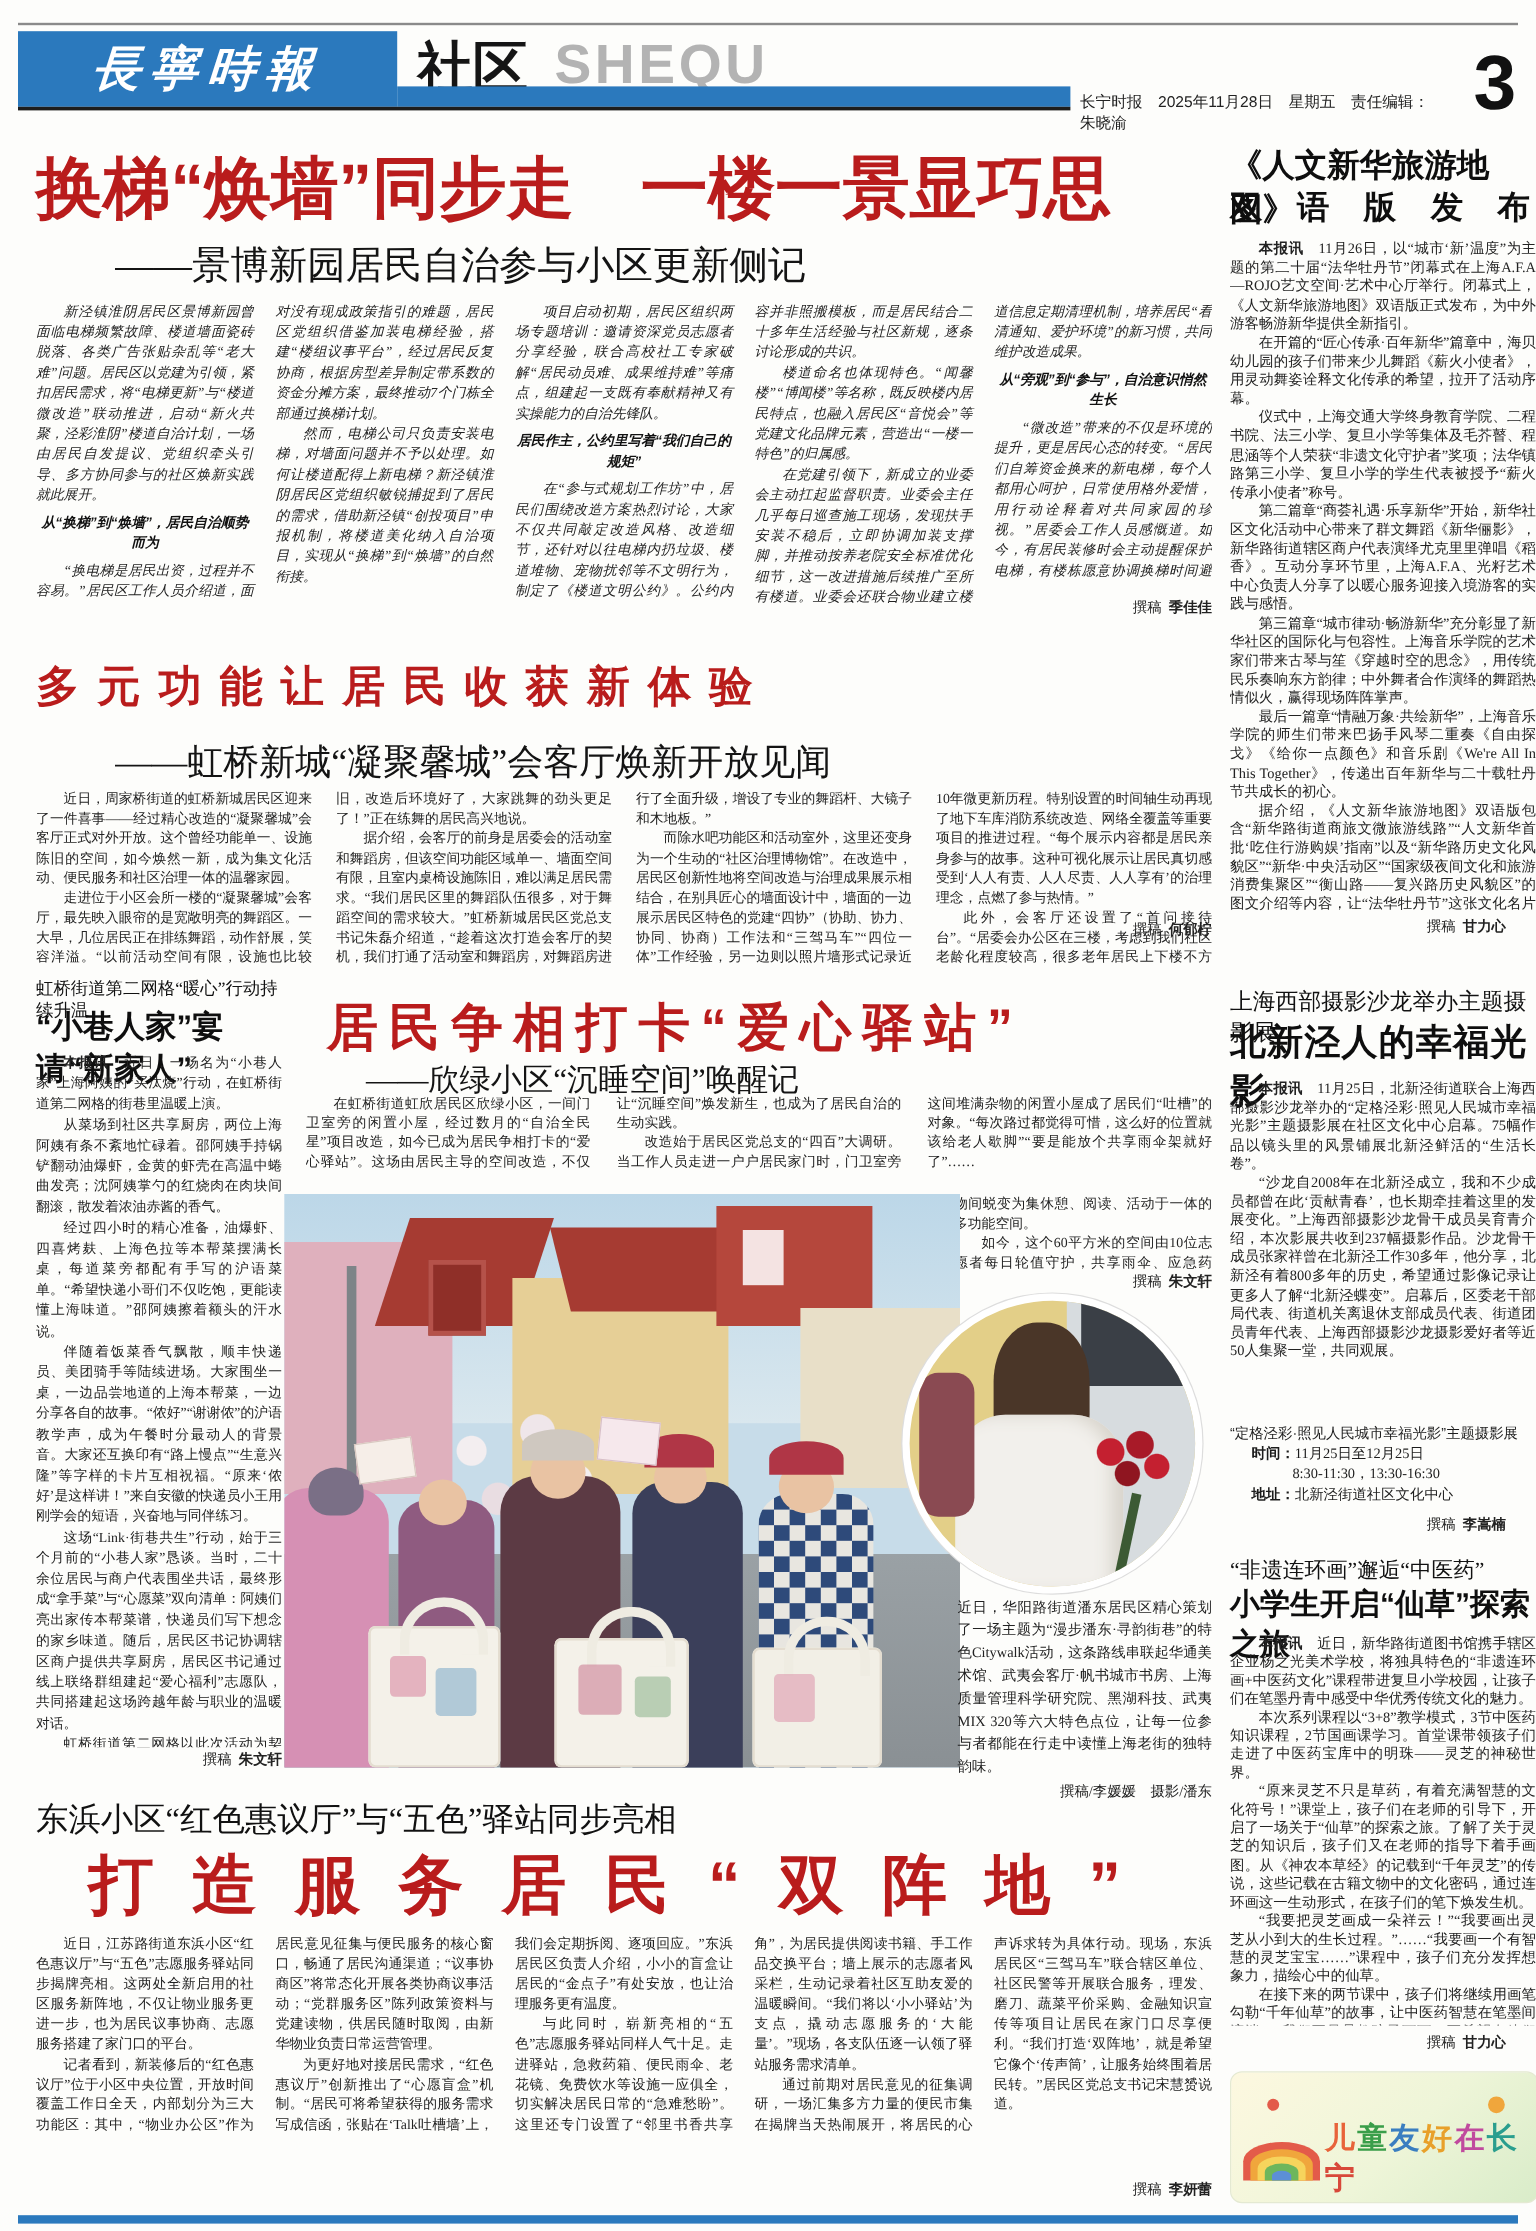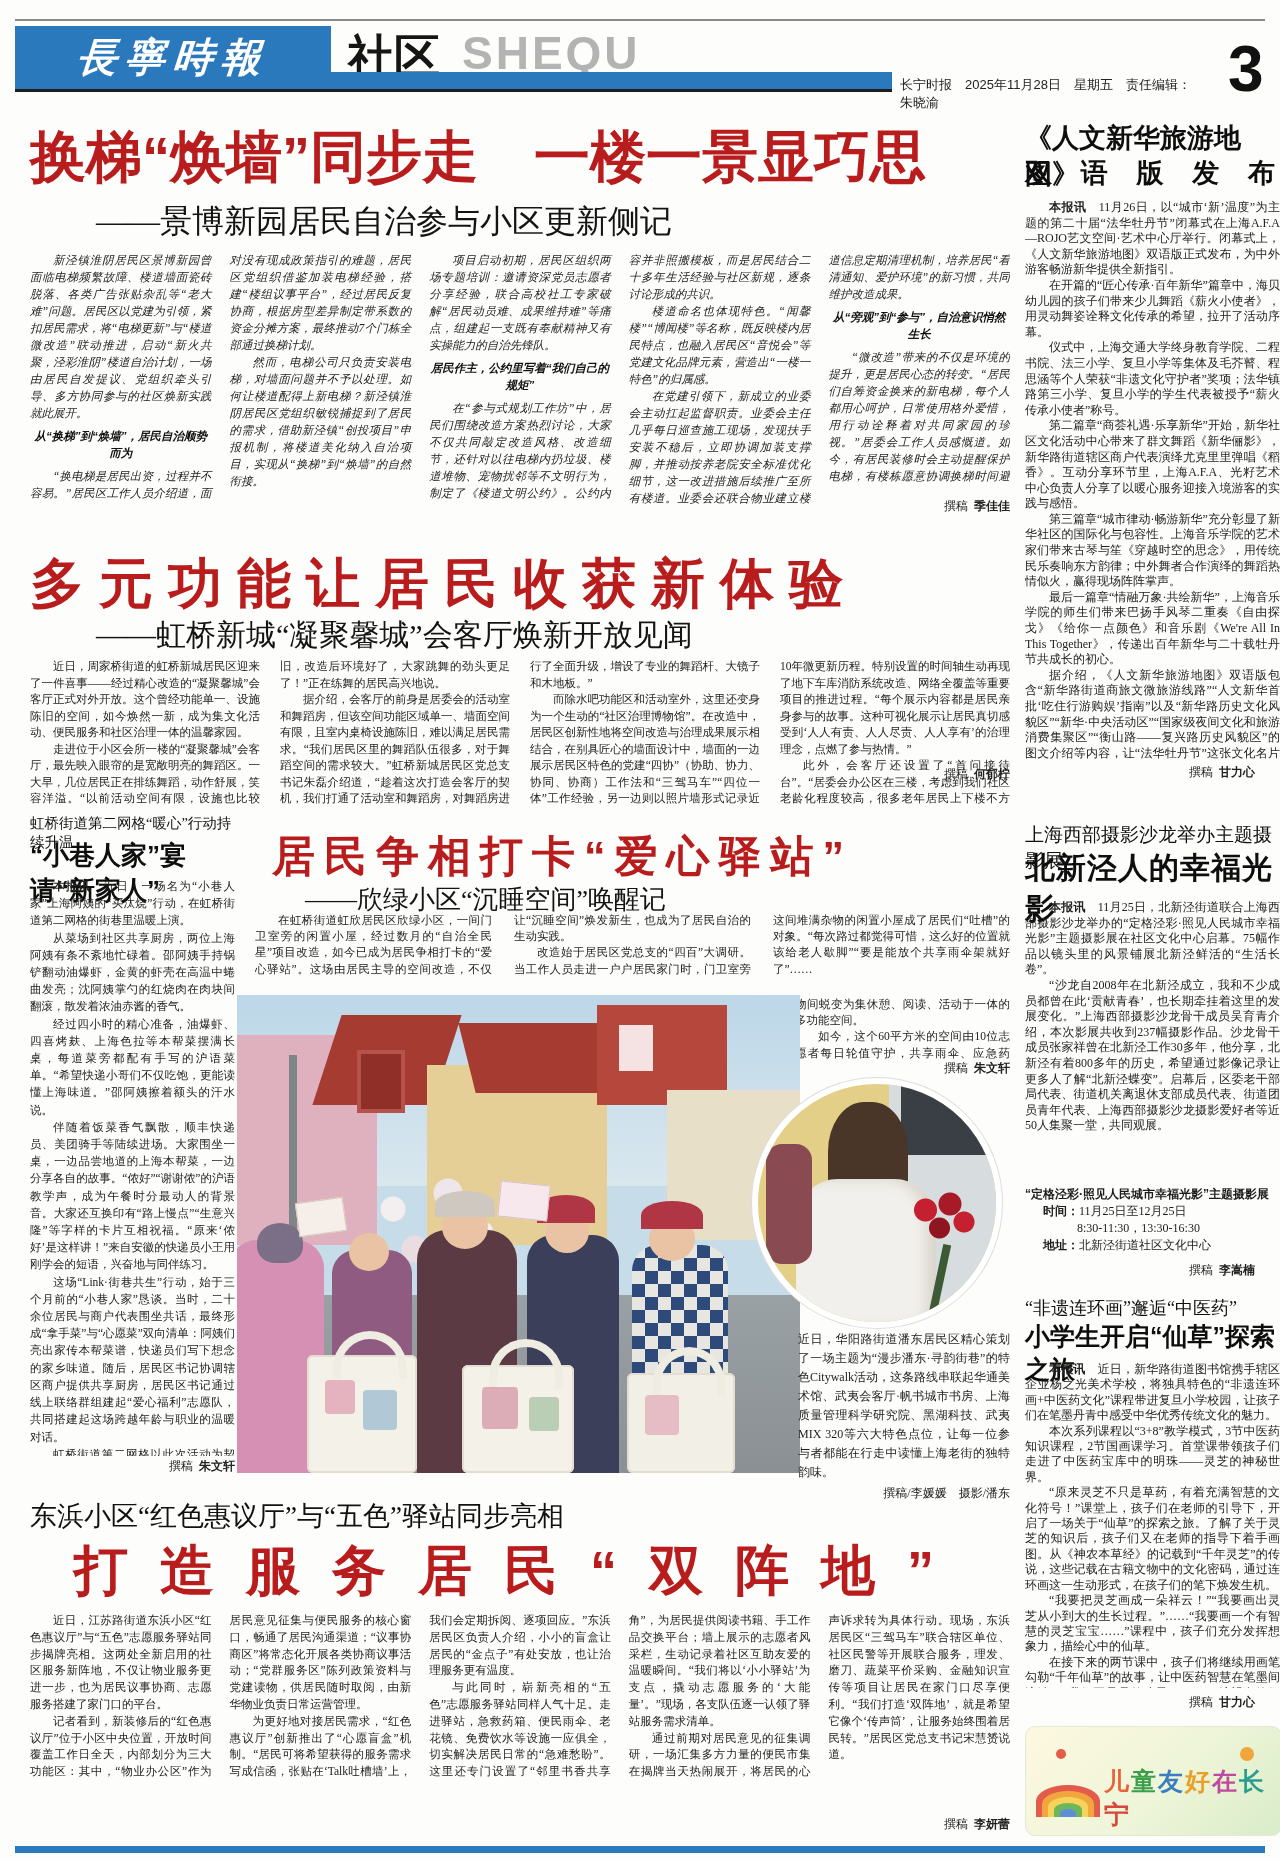--- a/index.html
+++ b/index.html
@@ -73,21 +73,21 @@
   <p>楼道命名也体现特色。“闻馨楼”“博闻楼”等名称，既反映楼内居民特点，也融入居民区“音悦会”等党建文化品牌元素，营造出“一楼一特色”的归属感。</p>
   <p>在党建引领下，新成立的业委会主动扛起监督职责。业委会主任几乎每日巡查施工现场，发现扶手安装不稳后，立即协调加装支撑脚，并推动按养老院安全标准优化细节，这一改进措施后续推广至所有楼道。业委会还联合物业建立楼道信息定期清理机制，培养居民“看清通知、爱护环境”的新习惯，共同维护改造成果。</p>
   <p class="sh">从“旁观”到“参与”，自治意识悄然生长</p>
   <p>“微改造”带来的不仅是环境的提升，更是居民心态的转变。“居民们自筹资金换来的新电梯，每个人都用心呵护，日常使用格外爱惜，用行动诠释着对共同家园的珍视。”居委会工作人员感慨道。如今，有居民装修时会主动提醒保护电梯，有楼栋愿意协调换梯时间避免装修磕碰，这种爱护与珍惜是社区治理中的财富。</p>
 
 </div>
 <div class="abs byline" style="left:845px;top:498px;width:165px;">
   <span>撰稿</span><b>季佳佳</b>
 </div>
 
-<div class="abs headline-xl" style="left:30px;top:548px;font-size:54px;letter-spacing:15px;">多元功能让居民收获新体验</div>
+<div class="abs headline-xl" style="left:30px;top:548px;font-size:36px;letter-spacing:15px;">多元功能让居民收获新体验</div>
 <div class="abs kaiti" style="left:96px;top:615px;font-size:30px;white-space:nowrap;">——虹桥新城“凝聚馨城”会客厅焕新开放见闻</div>
 <div class="abs bodyflow" style="left:30px;top:658px;width:980px;height:160px;column-count:4;column-gap:20px;line-height:16.5px;">
   <p>近日，周家桥街道的虹桥新城居民区迎来了一件喜事——经过精心改造的“凝聚馨城”会客厅正式对外开放。这个曾经功能单一、设施陈旧的空间，如今焕然一新，成为集文化活动、便民服务和社区治理一体的温馨家园。</p>
   <p>走进位于小区会所一楼的“凝聚馨城”会客厅，最先映入眼帘的是宽敞明亮的舞蹈区。一大早，几位居民正在排练舞蹈，动作舒展，笑容洋溢。“以前活动空间有限，设施也比较旧，改造后环境好了，大家跳舞的劲头更足了！”正在练舞的居民高兴地说。</p>
   <p>据介绍，会客厅的前身是居委会的活动室和舞蹈房，但该空间功能区域单一、墙面空间有限，且室内桌椅设施陈旧，难以满足居民需求。“我们居民区里的舞蹈队伍很多，对于舞蹈空间的需求较大。”虹桥新城居民区党总支书记朱磊介绍道，“趁着这次打造会客厅的契机，我们打通了活动室和舞蹈房，对舞蹈房进行了全面升级，增设了专业的舞蹈杆、大镜子和木地板。”</p>
   <p>而除水吧功能区和活动室外，这里还变身为一个生动的“社区治理博物馆”。在改造中，居民区创新性地将空间改造与治理成果展示相结合，在别具匠心的墙面设计中，墙面的一边展示居民区特色的党建“四协”（协助、协力、协同、协商）工作法和“三驾马车”“四位一体”工作经验，另一边则以照片墙形式记录近10年微更新历程。特别设置的时间轴生动再现了地下车库消防系统改造、网络全覆盖等重要项目的推进过程。“每个展示内容都是居民亲身参与的故事。这种可视化展示让居民真切感受到‘人人有责、人人尽责、人人享有’的治理理念，点燃了参与热情。”</p>
   <p>此外，会客厅还设置了“首问接待台”。“居委会办公区在三楼，考虑到我们社区老龄化程度较高，很多老年居民上下楼不方便，现在把服务窗口前移，在一楼会客厅处设立接待点位，让老人不用爬楼就能找到人。”朱磊解释道。</p>
 </div>
 <div class="abs byline" style="left:845px;top:766px;width:165px;">
   <span>撰稿</span><b>何郁柠</b>
@@ -108,21 +108,21 @@
   <span>撰稿</span><b>甘力心</b>
 </div>
 
 <div class="abs kicker-serif" style="left:1025px;top:822px;font-size:19px;">上海西部摄影沙龙举办主题摄影展</div>
 <div class="abs sb-head" style="left:1025px;top:848px;font-size:30px;letter-spacing:1px;">北新泾人的幸福光影</div>
 <div class="abs bodyflow" style="left:1025px;top:900px;width:255px;height:282px;font-size:12px;line-height:15.6px;">
   <p><b class="lead">本报讯</b>　<span>11月25日，北新泾街道联合上海西部摄影沙龙举办的“定格泾彩·照见人民城市幸福光影”主题摄影展在社区文化中心启幕。75幅作品以镜头里的风景铺展北新泾鲜活的“生活长卷”。</span></p>
   <p>“沙龙自2008年在北新泾成立，我和不少成员都曾在此‘贡献青春’，也长期牵挂着这里的发展变化。”上海西部摄影沙龙骨干成员吴育青介绍，本次影展共收到237幅摄影作品。沙龙骨干成员张家祥曾在北新泾工作30多年，他分享，北新泾有着800多年的历史，希望通过影像记录让更多人了解“北新泾蝶变”。启幕后，区委老干部局代表、街道机关离退休支部成员代表、街道团员青年代表、上海西部摄影沙龙摄影爱好者等近50人集聚一堂，共同观展。</p>
 </div>
 <div class="abs" style="left:1025px;top:1186px;width:255px;font-size:12px;line-height:17px;font-family:'Liberation Serif',serif;">
-  <div style="font-weight:bold;font-family:'Liberation Sans',sans-serif;">“定格泾彩·照见人民城市幸福光影”主题摄影展</div>
+  <div style="font-weight:normal;font-family:'Liberation Sans',sans-serif;">“定格泾彩·照见人民城市幸福光影”主题摄影展</div>
   <div style="padding-left:18px;"><b style="font-family:'Liberation Sans',sans-serif;">时间：</b><span>11月25日至12月25日</span></div>
   <div style="padding-left:52px;"><span>8:30-11:30，13:30-16:30</span></div>
   <div style="padding-left:18px;"><b style="font-family:'Liberation Sans',sans-serif;">地址：</b><span>北新泾街道社区文化中心</span></div>
 </div>
 <div class="abs byline" style="left:1085px;top:1262px;width:170px;">
   <span>撰稿</span><b>李嵩楠</b>
 </div>
 
 <div class="abs kicker-serif" style="left:1025px;top:1296px;font-size:18px;">“非遗连环画”邂逅“中医药”</div>
 <div class="abs sb-head" style="left:1025px;top:1320px;font-size:25px;">小学生开启“仙草”探索之旅</div>

